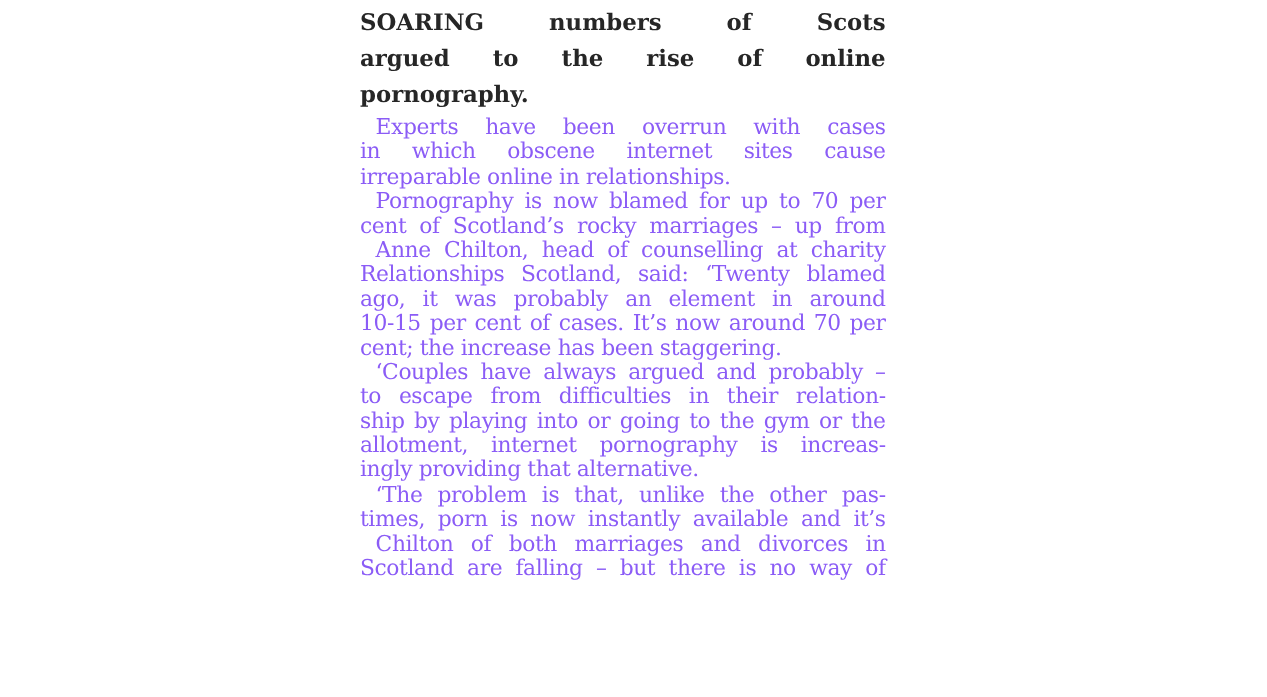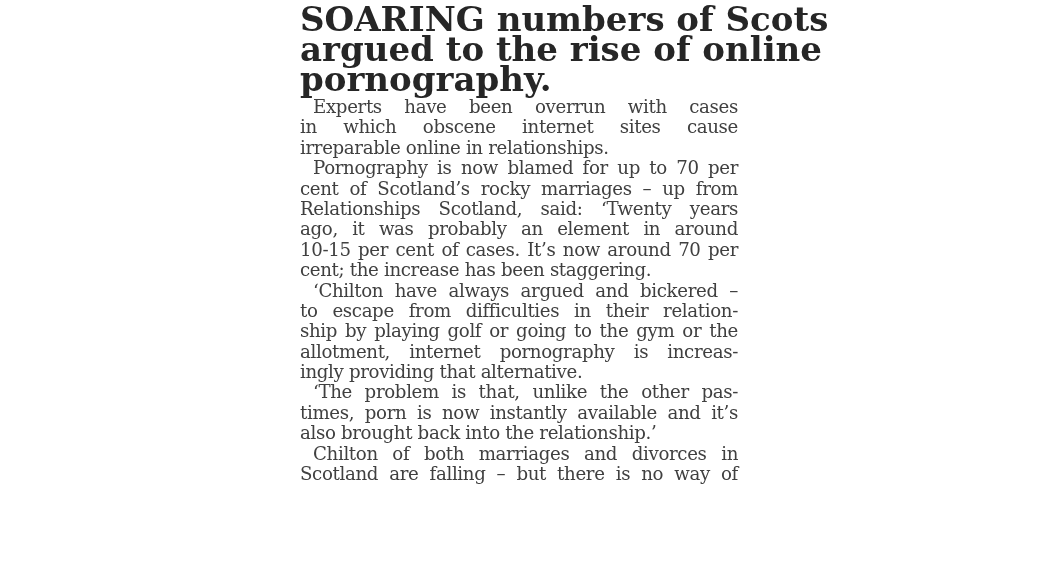--- a/index.html
+++ b/index.html
@@ -17,39 +17,39 @@
       position: absolute;
       left: 300px;
       top: 4px;
       width: 438px;
       color: #2a2a2a;
       font-family: "DejaVu Serif", "Liberation Serif", serif;
     }
     .headline {
       margin: 0;
       font-weight: bold;
-      font-size: 34px;
+      font-size: 19px;
       line-height: 30px;
       color: #262626;
     }
     .hl-line {
       display: block;
       white-space: nowrap;
       text-align: justify;
       text-align-last: justify;
       height: 30px;
     }
     .hl-line.last {
       text-align-last: left;
     }
     .body {
       margin-top: 3px;
       font-size: 18.2px;
       line-height: 20.4px;
-      color: #404040;
+      color: #8b5cf6;
     }
     .para {
       margin: 0;
     }
     .ln {
       display: block;
       white-space: nowrap;
       text-align: justify;
       text-align-last: justify;
       height: 20.4px;
@@ -76,35 +76,35 @@
     <p class="para">
       <span class="ln first">Experts have been overrun with cases</span>
       <span class="ln">in which obscene internet sites cause</span>
       <span class="ln end">irreparable online in relationships.</span>
     </p>
     <p class="para">
       <span class="ln first">Pornography is now blamed for up to 70 per</span>
       <span class="ln">cent of Scotland’s rocky marriages – up from</span>
     </p>
     <p class="para">
-      <span class="ln">Relationships Scotland, said: ‘Twenty years</span>
+      <span class="ln first">Anne Chilton, head of counselling at charity</span>
+      <span class="ln">Relationships Scotland, said: ‘Twenty blamed</span>
       <span class="ln">ago, it was probably an element in around</span>
       <span class="ln">10-15 per cent of cases. It’s now around 70 per</span>
       <span class="ln end">cent; the increase has been staggering.</span>
     </p>
     <p class="para">
-      <span class="ln first">‘Chilton have always argued and bickered –</span>
+      <span class="ln first">‘Couples have always argued and probably –</span>
       <span class="ln">to escape from difficulties in their relation-</span>
-      <span class="ln">ship by playing golf or going to the gym or the</span>
+      <span class="ln">ship by playing into or going to the gym or the</span>
       <span class="ln">allotment, internet pornography is increas-</span>
       <span class="ln end">ingly providing that alternative.</span>
     </p>
     <p class="para">
       <span class="ln first">‘The problem is that, unlike the other pas-</span>
       <span class="ln">times, porn is now instantly available and it’s</span>
-      <span class="ln end">also brought back into the relationship.’</span>
     </p>
     <p class="para">
       <span class="ln first">Chilton of both marriages and divorces in</span>
       <span class="ln">Scotland are falling – but there is no way of</span>
     </p>
   </div>
 </div>
 
 </body></html>

